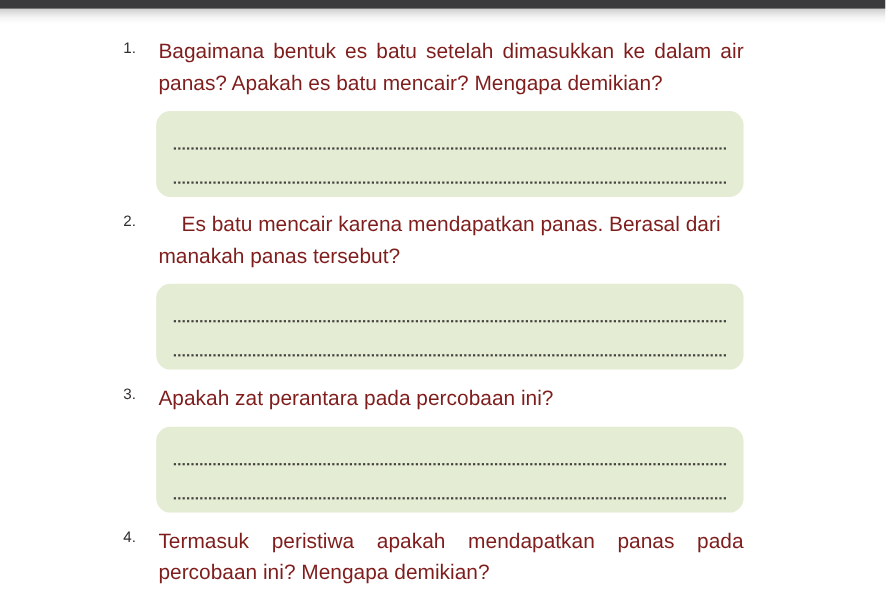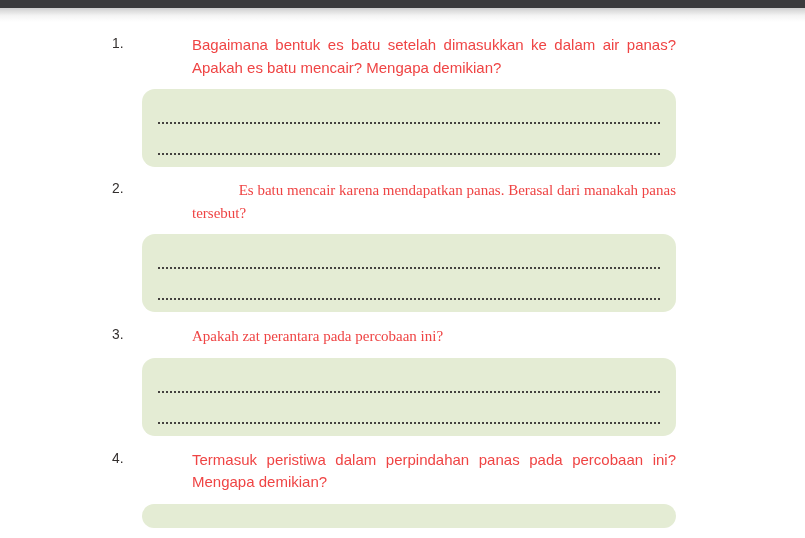--- a/index.html
+++ b/index.html
@@ -66,28 +66,27 @@
 
   .qnum {
     width: 32px;
     flex: 0 0 32px;
     font-size: 13.8px;
     color: #332f2e;
     line-height: 1.5;
   }
   .qtext {
     flex: 1 1 auto;
-    font-size: 15px;
-    color: #ef4444;
+    font-size: 19px;
+    color: #7f1d1d;
     line-height: 1.5;
     text-align: justify;
     text-align-last: left;
-    margin-left: 48px;
   }
-  .qtext.nojust { text-align: right; font-family: Liberation Serif, serif; }
+  .qtext.nojust { text-align: center; }
 
   
   .answer-box {
     margin-left: 30px;
     margin-top: 10px;
     width: 534px;
     box-sizing: border-box;
     background: #e4ecd4;
     border-radius: 13px;
     padding: 14px 16px 12px 16px;
@@ -136,21 +135,21 @@
       <div class="qnum">3.</div>
       <div class="qtext nojust">Apakah zat perantara pada percobaan ini?</div>
     </div>
     <div class="answer-box">
       <div class="dotline"></div>
       <div class="dotline"></div>
     </div>
 
     <div class="qrow tight">
       <div class="qnum">4.</div>
-      <div class="qtext">Termasuk peristiwa dalam perpindahan panas pada percobaan ini? Mengapa demikian?</div>
+      <div class="qtext">Termasuk peristiwa apakah mendapatkan panas pada percobaan ini? Mengapa demikian?</div>
     </div>
     <div class="answer-box short">
       
       
     </div>
 
   </div>
 </div>
 
 </body></html>

